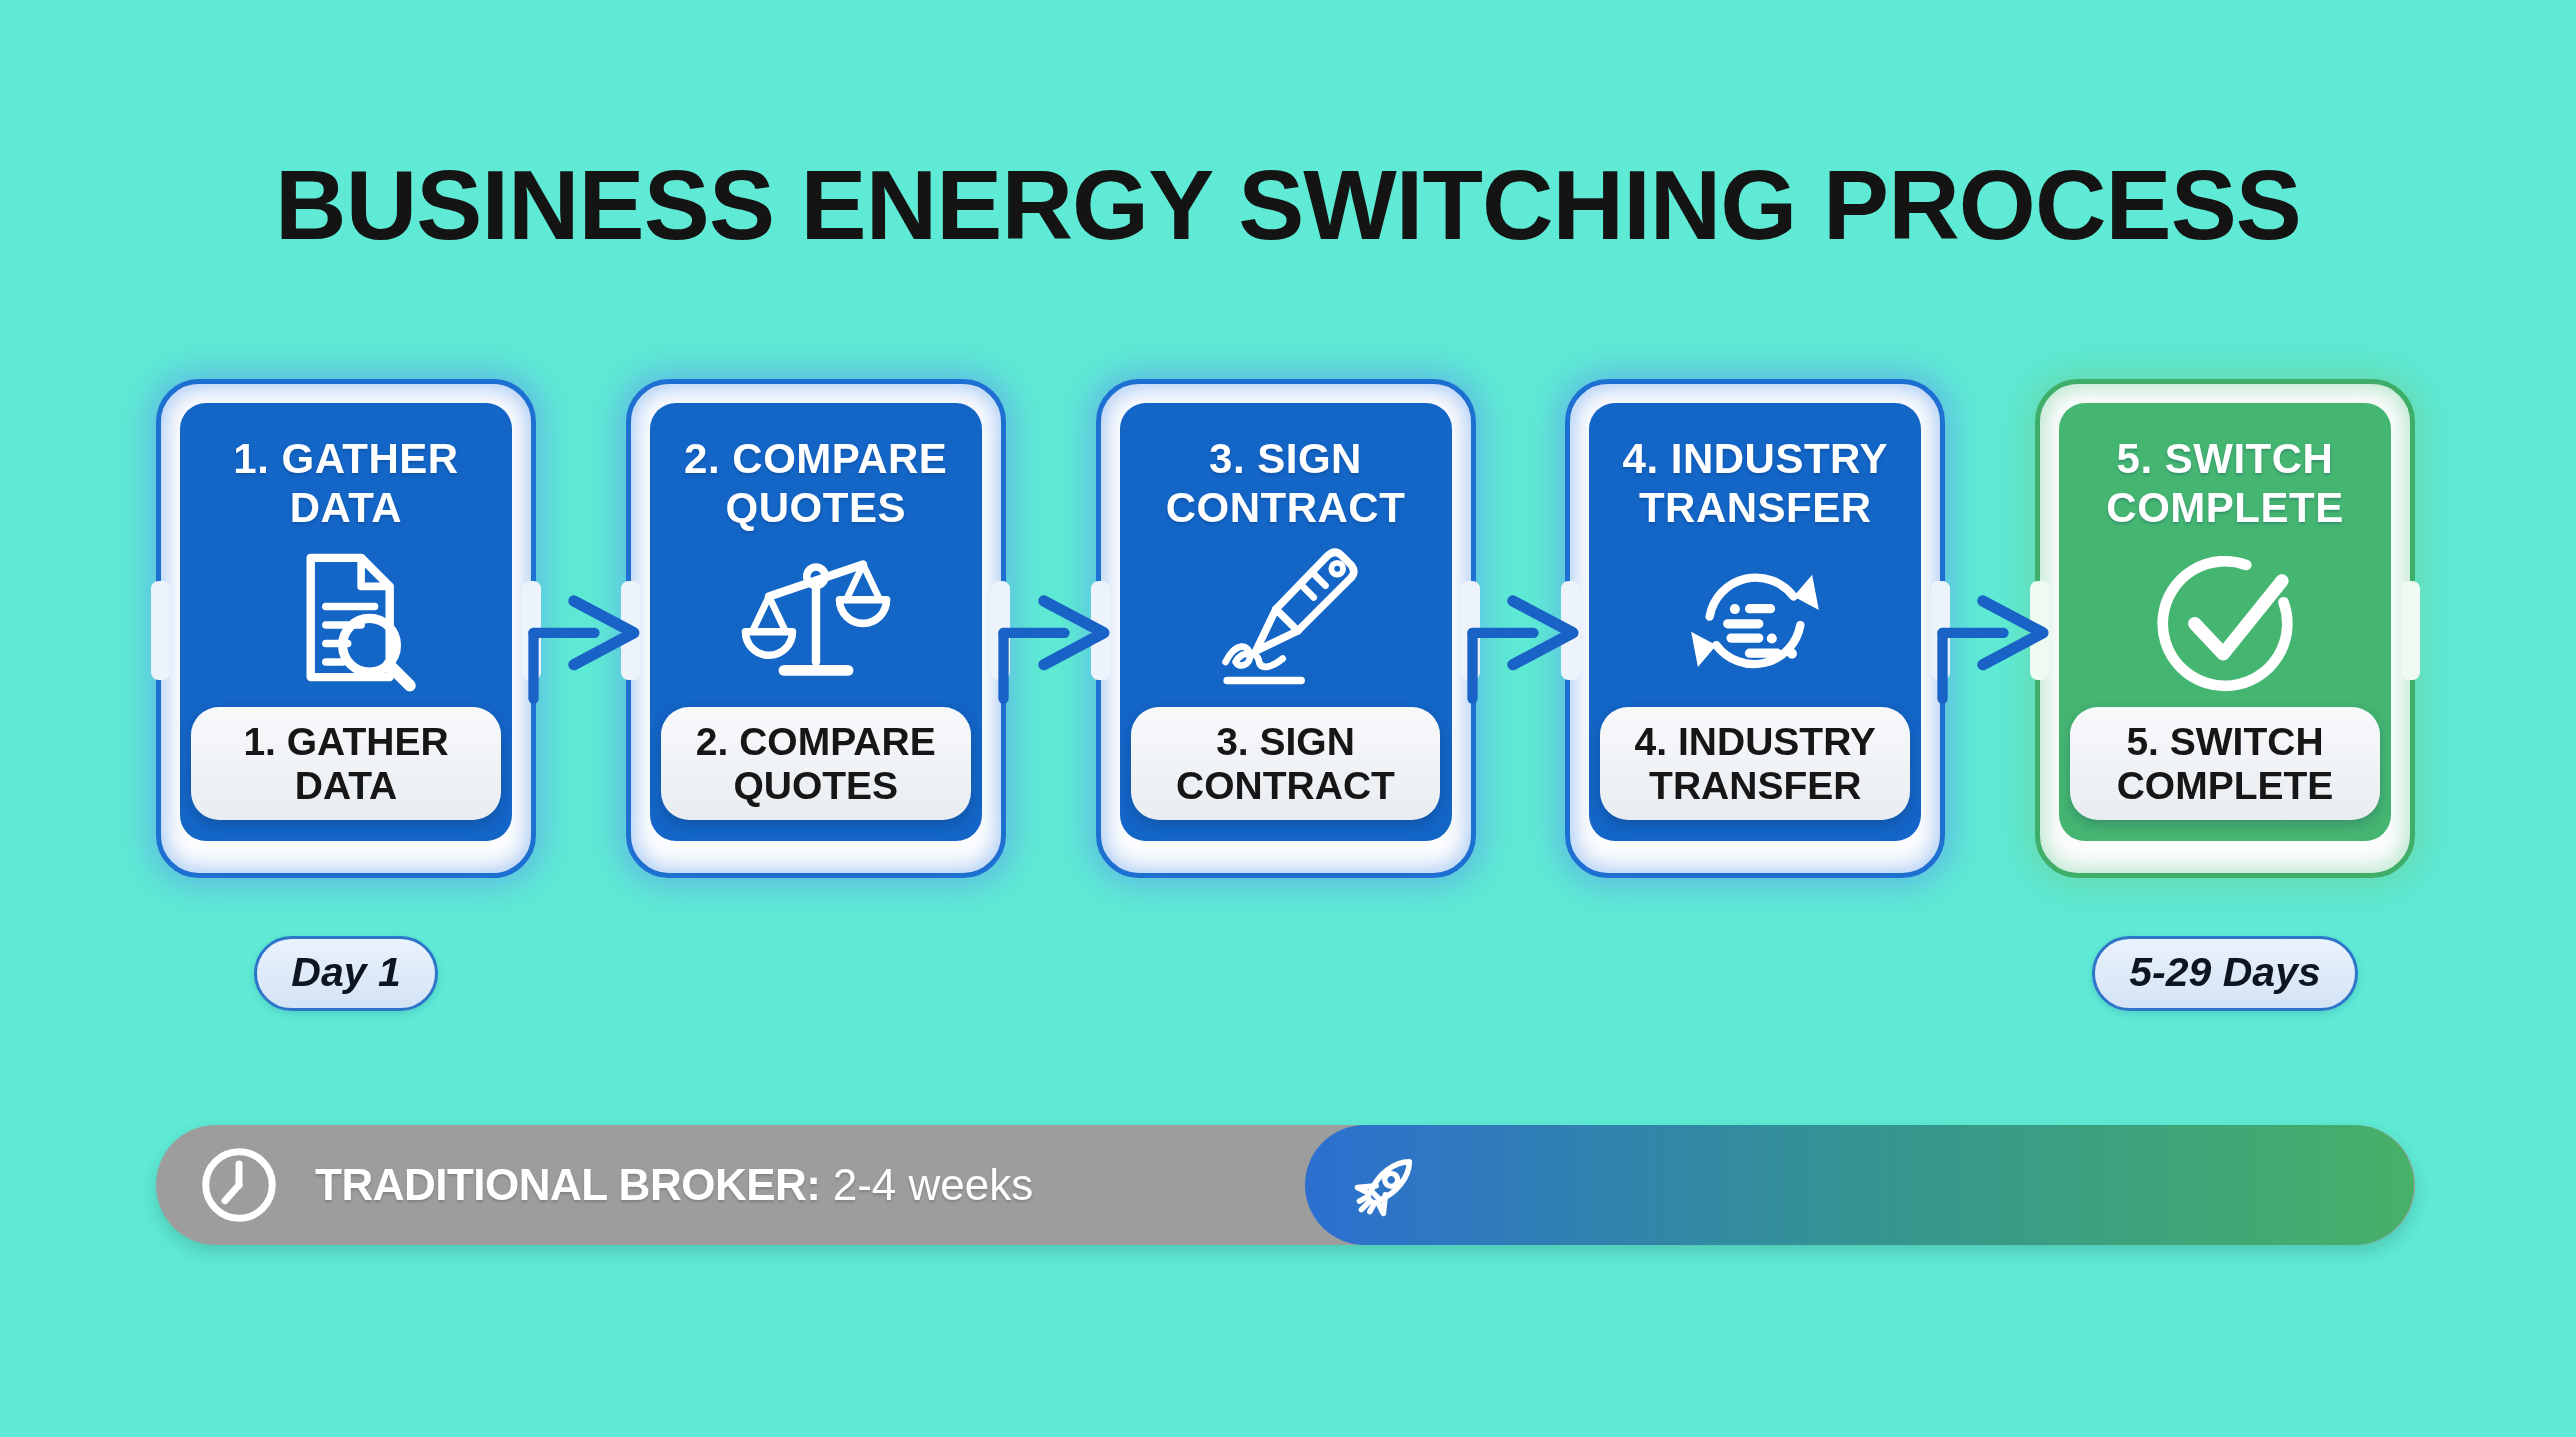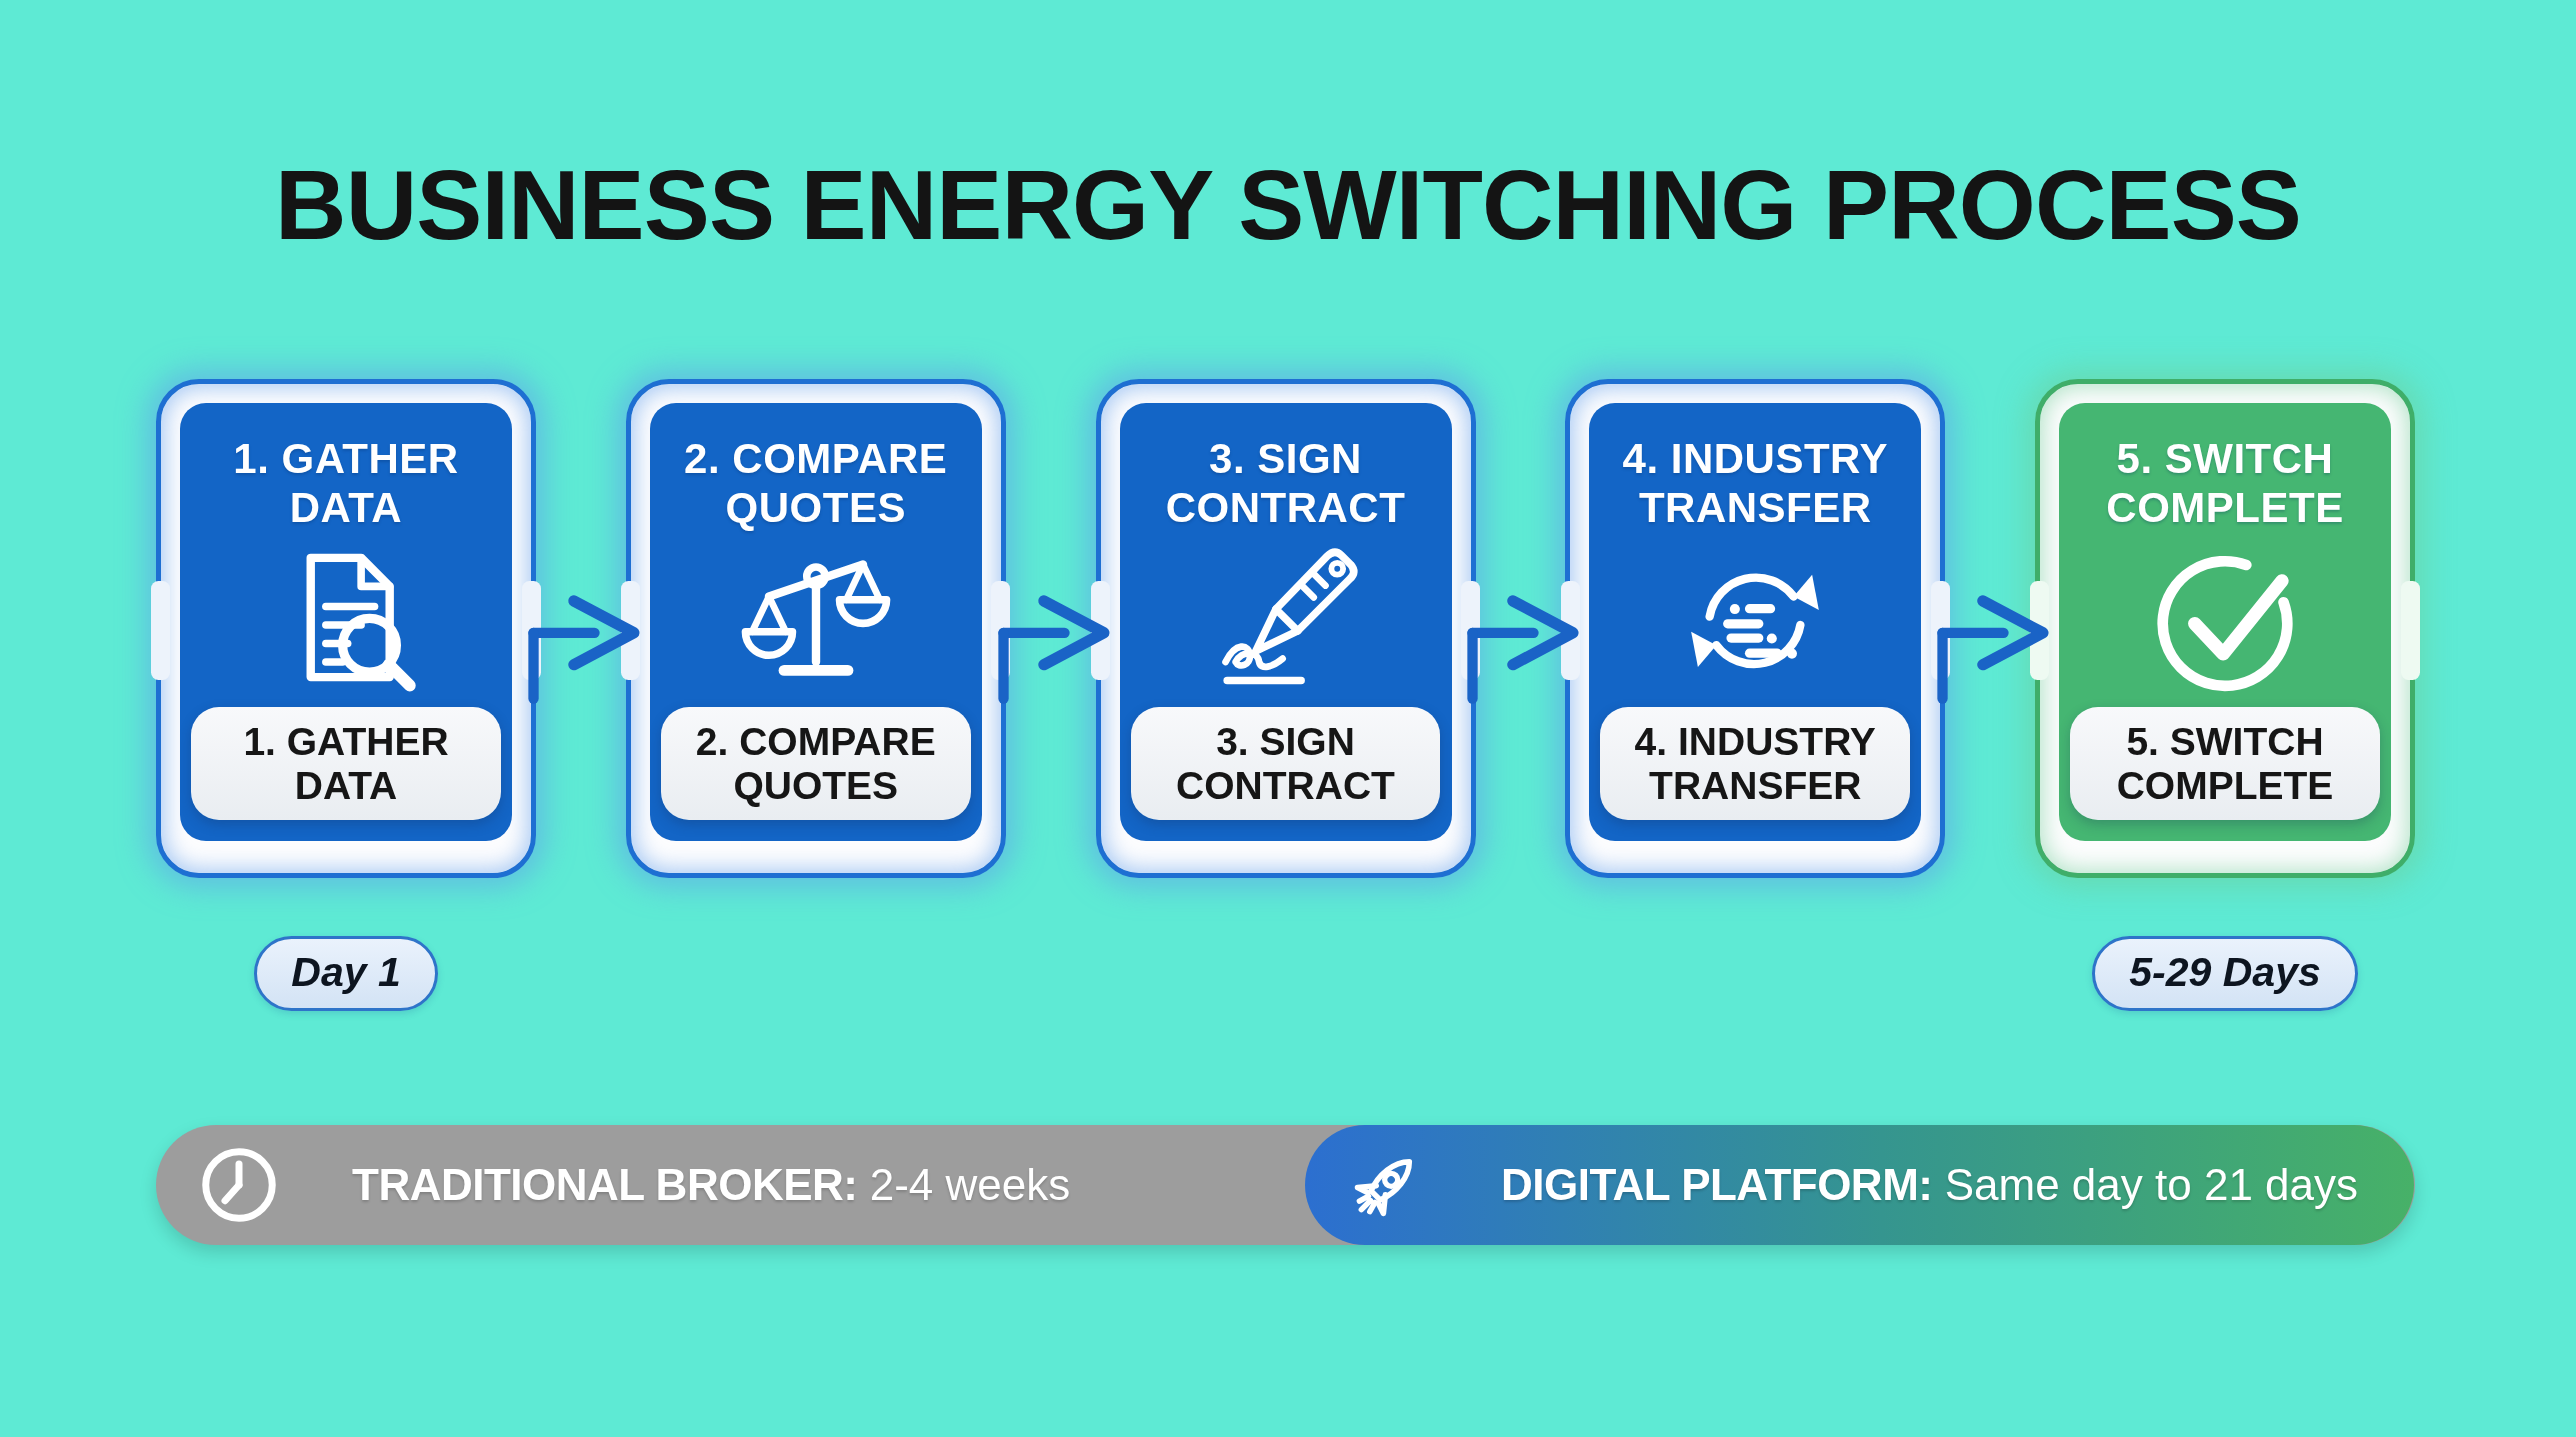--- a/index.html
+++ b/index.html
@@ -72,21 +72,21 @@
     box-shadow:0 7.5px 17px rgba(0,0,0,.15);
   }
   .seg{position:absolute;top:0;height:120px;display:flex;align-items:center;color:#fff;}
   .seg-trad{left:0;width:1149px;padding-left:41px;box-sizing:border-box;}
   .seg-digi{
     left:1149px;width:1109px;border-radius:60px;padding-left:37px;box-sizing:border-box;
     background:linear-gradient(90deg,#2c6fd0 0%,#35958f 52%,#47b168 100%);
   }
   .seg svg{flex:0 0 auto;}
   .seg .txt{margin-left:34px;font-size:44px;white-space:nowrap;text-shadow:0 1.9px 2.8px rgba(0,0,0,.18);}
-  .seg .b{font-weight:800;letter-spacing:-0.5px;margin-left:37px;}
+  .seg .b{font-weight:800;letter-spacing:-0.5px;}
   .seg .r{font-weight:400;}
 </style>
 </head>
 <body>
 
 <div class="stage">
 
   <div class="page-title">BUSINESS ENERGY SWITCHING PROCESS</div>
 
   <div class="cards">
@@ -254,21 +254,17 @@
     <div class="seg seg-digi">
       <svg width="88" height="88" viewBox="0 0 96 96" fill="none" stroke="#ffffff" stroke-linecap="round" stroke-linejoin="round">
         <g transform="translate(48,48) rotate(45)">
           <path d="M0 -36 C12 -24 14 -2 7 16 L-7 16 C-14 -2 -12 -24 0 -36 Z" stroke-width="6"></path>
           <circle cx="0" cy="-8" r="7" stroke-width="6"></circle>
           <path d="M-7 8 L-20 24 L-8 20" stroke-width="6"></path>
           <path d="M7 8 L20 24 L8 20" stroke-width="6"></path>
           <path d="M-5 22 L-8 33 M5 22 L8 33 M0 24 V38" stroke-width="6"></path>
         </g>
       </svg>
-      <div class="txt">
-        <span class="b">DIGITAL PLATFORM:</span>
-        <span class="r">Same day to 21 days</span>
-      </div>
     </div>
   </div>
 
 </div>
 
 
 </body></html>

